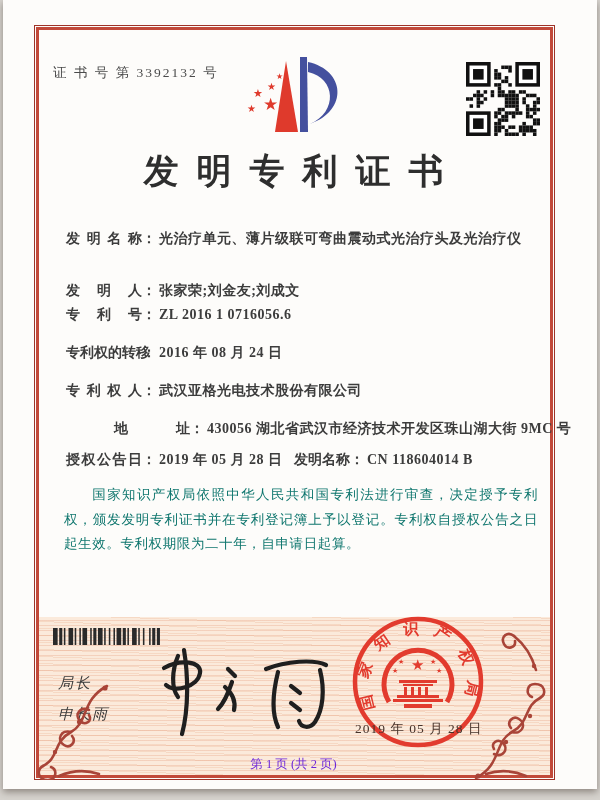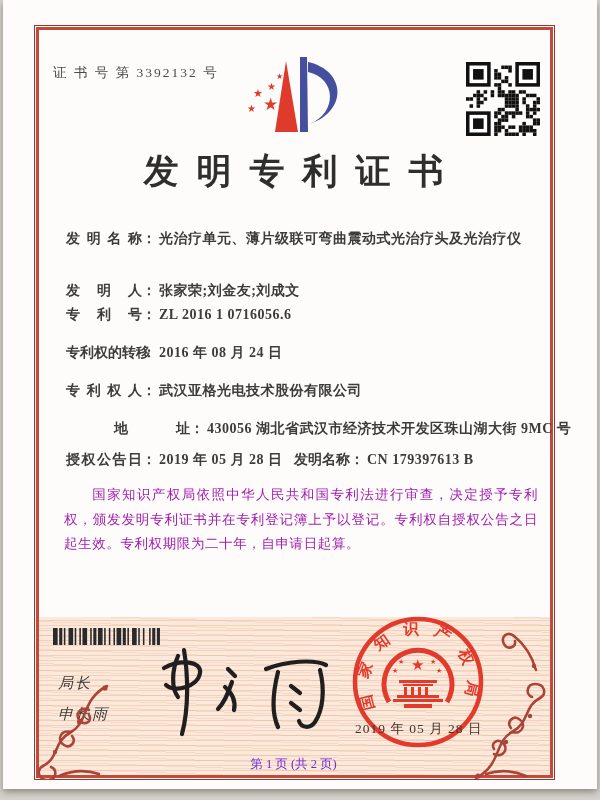--- a/index.html
+++ b/index.html
@@ -29,21 +29,21 @@
   .frow:nth-child(2){top:52px;}
   .frow:nth-child(3){top:76px;}
   .frow:nth-child(4){top:114px;}
   .frow:nth-child(5){top:152px;}
   .frow:nth-child(6){top:190px;margin-left:48px;}
   .frow:nth-child(7){top:221px;}
   .flabel{display:inline-block;width:76px;text-align:justify;text-align-last:justify;}
   .fvalue{margin-left:3px;letter-spacing:.5px;}
   .col2{position:absolute;left:228px;top:0;white-space:nowrap;}
   .paras{position:absolute;left:61px;top:483px;width:474px;font-size:13.5px;
-    color:#a21caf;line-height:24.5px;text-align:justify;letter-spacing:.6px;}
+    color:#0f766e;line-height:24.5px;text-align:justify;letter-spacing:.6px;}
   .paras p{margin:0;text-indent:2.1em;}
   .barcode{position:absolute;left:50px;top:628px;}
   .signer{position:absolute;left:55px;top:668px;font-size:15px;color:#3a3a3a;
     letter-spacing:2px;line-height:31px;font-style:italic;}
   .signature{position:absolute;left:125px;top:642px;}
   .seal{position:absolute;left:340px;top:610px;}
   .sealdate{position:absolute;left:352px;top:720px;font-size:13.5px;color:#46322a;
     letter-spacing:1px;}
   .footer{position:absolute;left:31px;top:756px;width:519px;text-align:center;
     font-size:12.5px;color:#6d28d9;}
@@ -225,21 +225,21 @@
       <span class="flabel">专利权的转移</span><span>：</span><span class="fvalue">2016 年 08 月 24 日</span>
     </div>
     <div class="frow">
       <span class="flabel">专利权人</span><span>：</span><span class="fvalue">武汉亚格光电技术股份有限公司</span>
     </div>
     <div class="frow">
       <span class="flabel">地址</span><span>：</span><span class="fvalue">430056 湖北省武汉市经济技术开发区珠山湖大街 9MC 号</span>
     </div>
     <div class="frow">
       <span class="flabel">授权公告日</span><span>：</span><span class="fvalue">2019 年 05 月 28 日</span>
-      <span class="col2"><span>发明名称</span><span>：</span><span class="fvalue">CN 179397613 B</span></span>
+      <span class="col2"><span>发明名称</span><span>：</span><span class="fvalue">CN 118604014 B</span></span>
     </div>
   </div>
 
   <div class="paras">
     <p>国家知识产权局依照中华人民共和国专利法进行审查，决定授予专利权，颁发发明专利证书并在专利登记簿上予以登记。专利权自授权公告之日起生效。专利权期限为二十年，自申请日起算。</p>
   </div>
 
   <svg class="barcode" id="barcode" width="192" height="17" viewBox="0 0 192 17">
       <rect x="0" y="0" width="4.65" height="17" fill="#2a2a2a"></rect>
       <rect x="6.2" y="0" width="3.1" height="17" fill="#2a2a2a"></rect>

